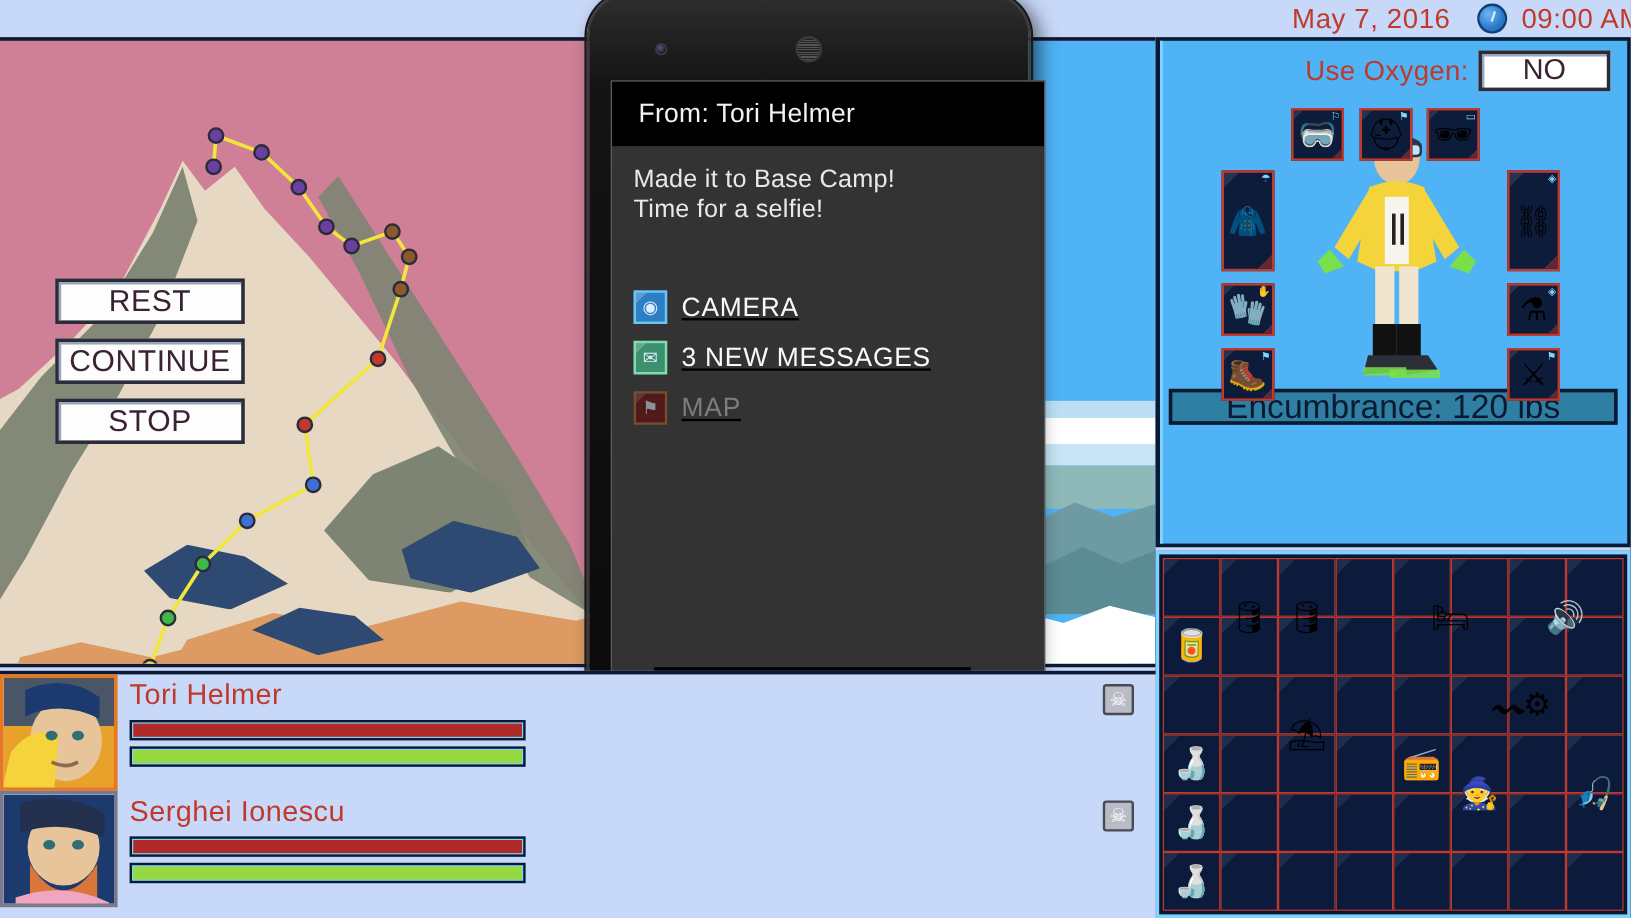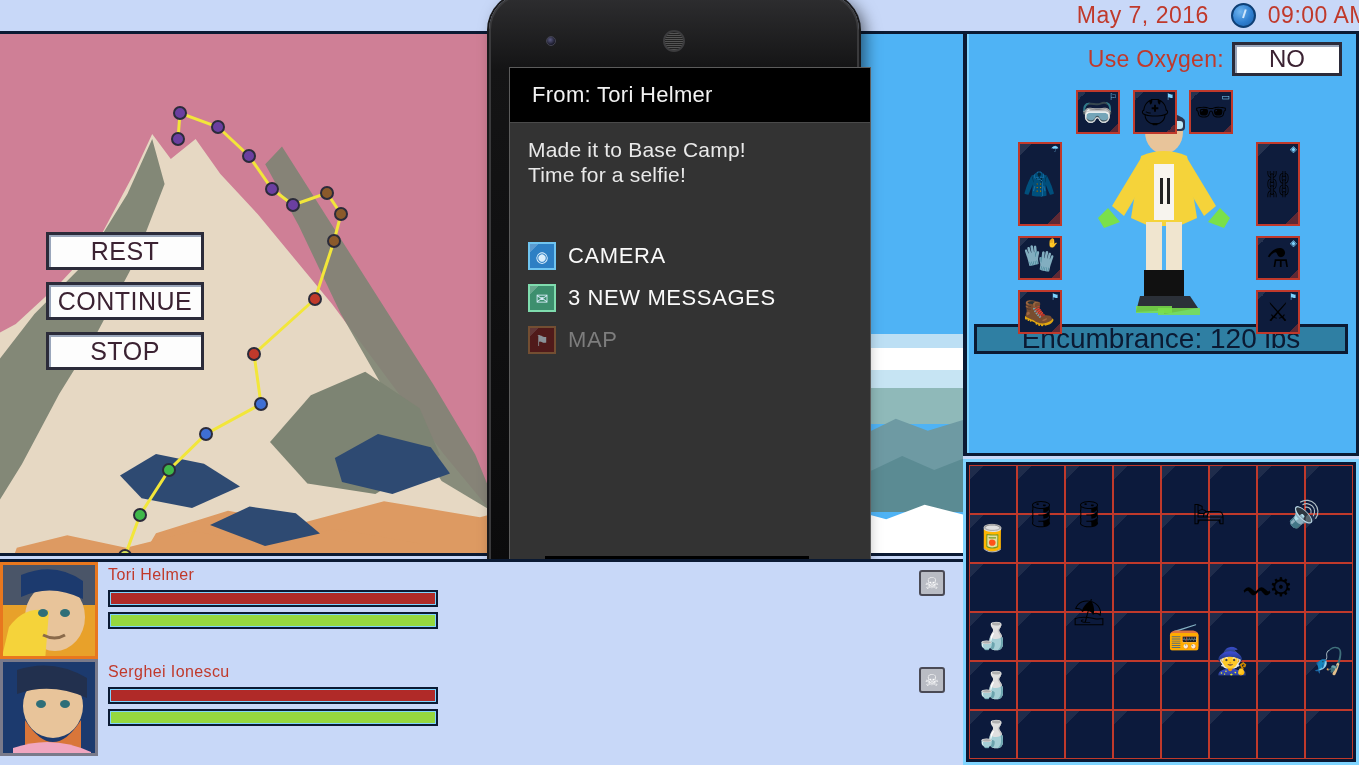--- a/index.html
+++ b/index.html
@@ -129,21 +129,21 @@
   }
   .msg-header {
     background: #000; height: 55px; display: flex; align-items: center; padding-left: 22px;
     border-bottom: 1px solid #4a4a4a;
   }
   .msg-header .from { color: #f2f2f2; font-size: 22px; letter-spacing: .3px; }
   .msg-body { padding: 14px 18px 0 18px; }
   .msg-body p { color: #e9e9e9; font-size: 21px; line-height: 25px; letter-spacing: .2px; }
 
   .app-list { margin-top: 48px; padding-left: 18px; }
-  .app-row { display: flex; align-items: center; height: 42px; cursor: pointer; }
+  .app-row { display: flex; align-items: center; height: 42px; cursor: pointer; text-decoration: underline; }
   .app-ico {
     width: 28px; height: 28px; margin-right: 12px; position: relative;
     border: 2px solid; image-rendering: pixelated; flex: none;
   }
   .app-ico.camera { background: #2d7fc4; border-color: #6fc4f0; }
   .app-ico.msg    { background: #3d8f6e; border-color: #7fdcae; }
   .app-ico.map    { background: #9e2222; border-color: #cf7a3a; }
   .app-ico .glyph {
     position: absolute; inset: 3px; display: flex; align-items: center; justify-content: center;
     color: #d9edfb; font-size: 15px; line-height: 1;
@@ -227,21 +227,21 @@
   .party-panel {
     position: absolute; left: 0; top: 559px; width: 963px; height: 206px;
     background: #c8d8f8; border-top: 3px solid #0b1a33;
   }
   .party-row { position: relative; height: 97px; display: flex; align-items: flex-start; }
   .portrait {
     width: 98px; height: 97px; flex: none; border: 3px solid #7a7a8a; overflow: hidden; position: relative;
   }
   .portrait.selected { border-color: #e8771e; }
   .party-info { flex: 1; padding: 4px 0 0 10px; }
-  .party-name { color: #c0392b; font-size: 16px; letter-spacing: .4px; margin-bottom: 6px; }
+  .party-name { color: #c0392b; font-size: 24px; letter-spacing: .4px; margin-bottom: 6px; }
   .bar-outer {
     width: 330px; height: 17px; background: #7fd4ff; border: 2px solid #0b1a33;
     padding: 1px; margin-bottom: 5px;
   }
   .bar-fill { height: 100%; }
   .bar-hp { background: #b02a28; }
   .bar-st { background: #95d83f; }
   .skull-btn {
     position: absolute; right: 18px; top: 8px; width: 26px; height: 26px;
     background: #b9bcc4; border: 2px solid #4a4a55; cursor: pointer;

